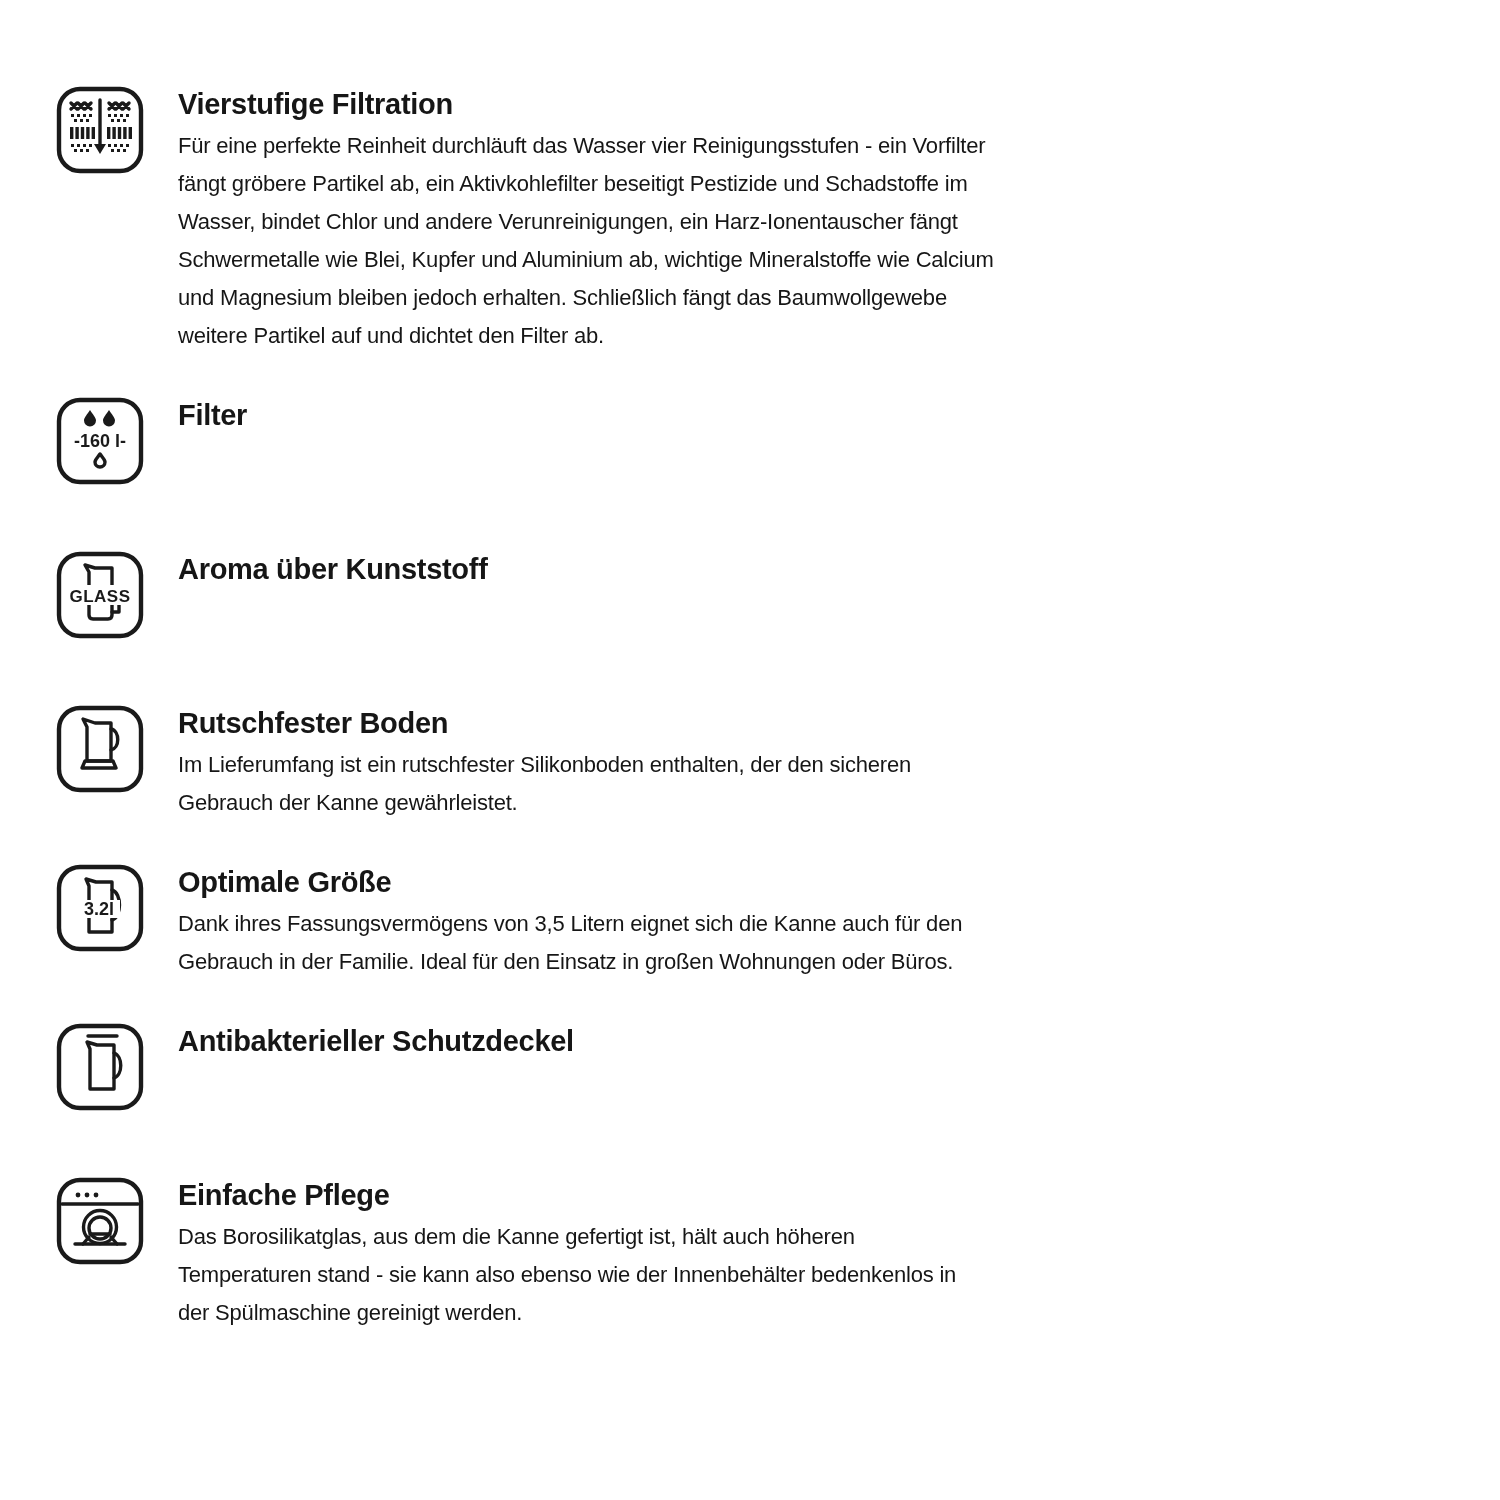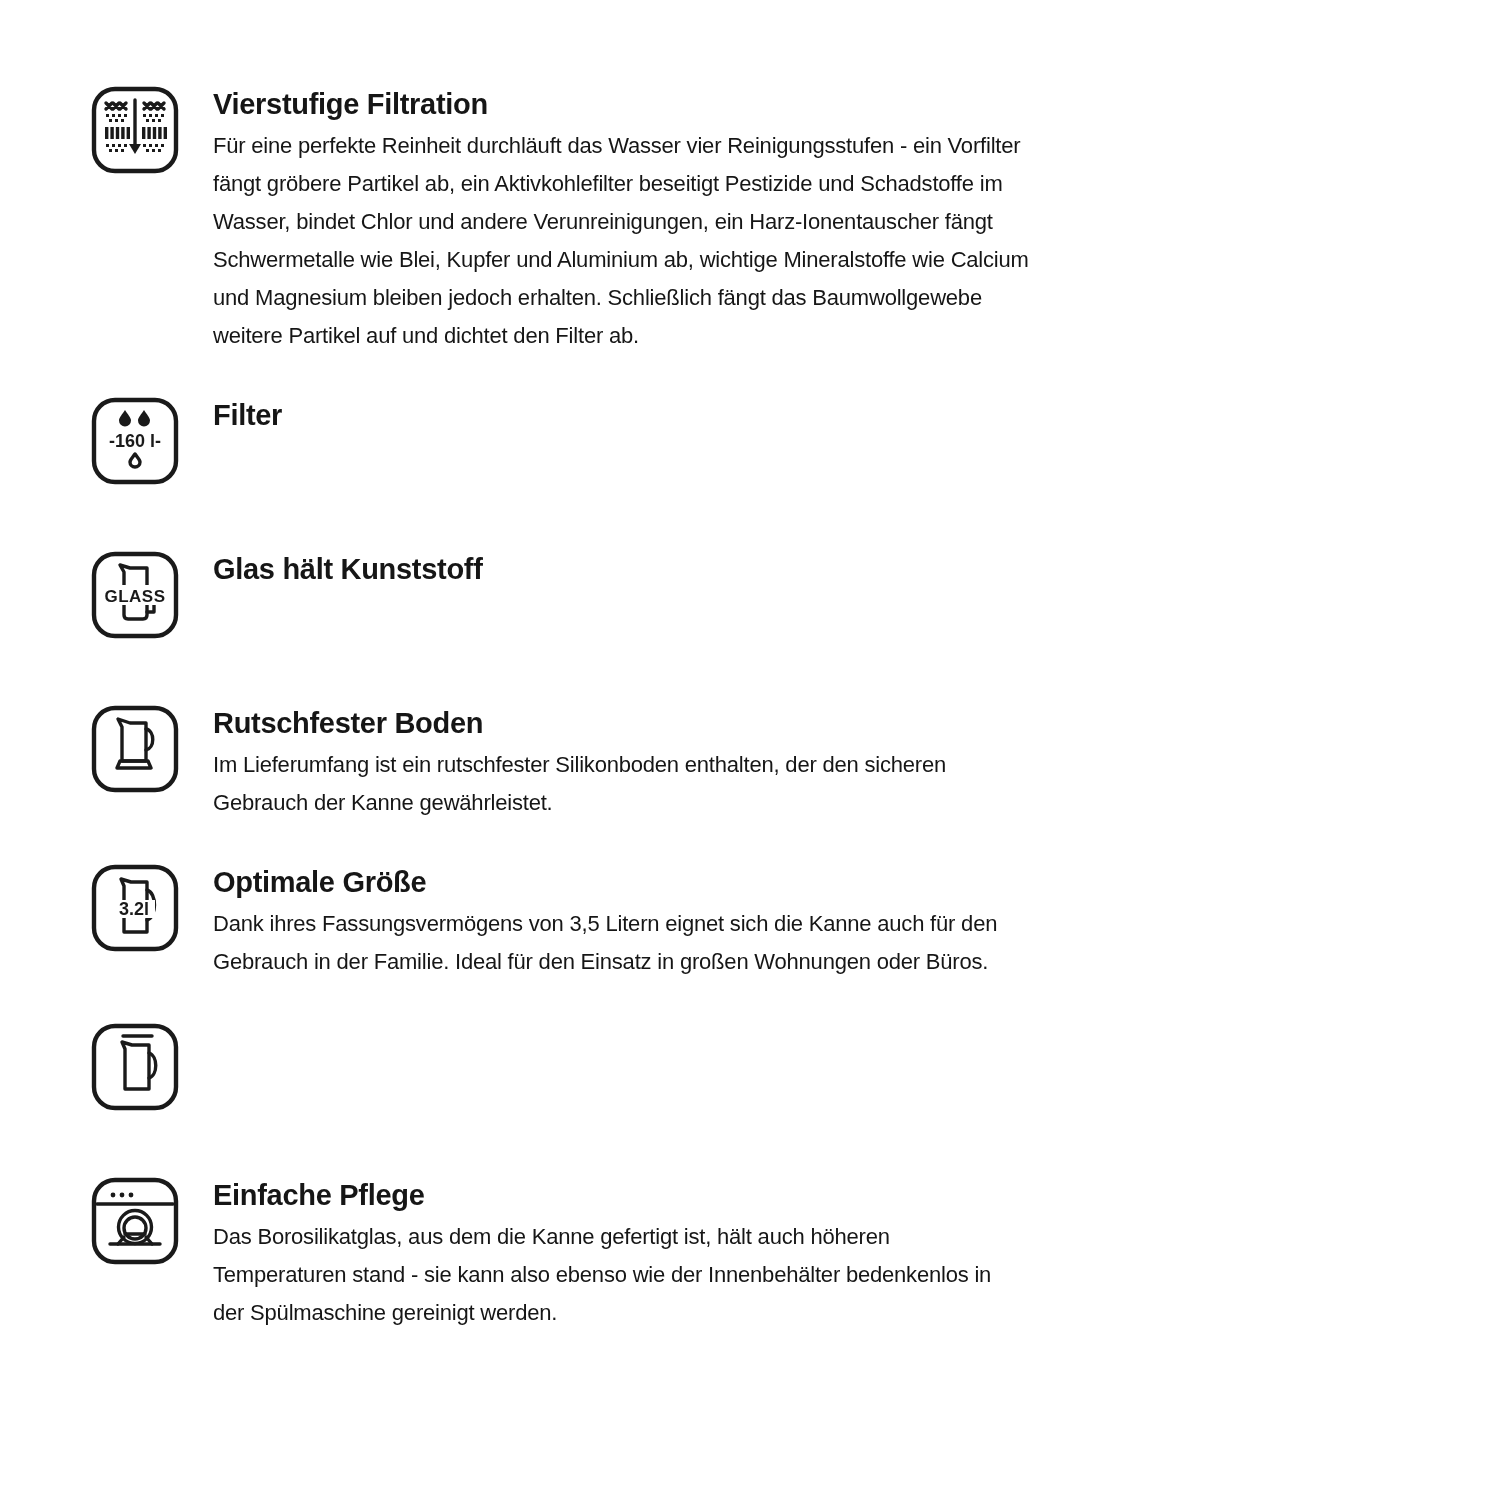--- a/index.html
+++ b/index.html
@@ -6,21 +6,21 @@
   body {
     width: 1500px;
     height: 1500px;
     background: #ffffff;
     color: #161616;
     font-family: "Liberation Sans", sans-serif;
     overflow: hidden;
   }
   .container {
     box-sizing: border-box;
-    padding: 86px 55px 0 91px;
+    padding: 86px 55px 0 56px;
   }
   .feature {
     display: flex;
     align-items: flex-start;
     gap: 34px;
     margin-bottom: 42px;
   }
   .icon-box {
     flex: 0 0 88px;
     width: 88px;
@@ -152,21 +152,21 @@
 
         <path class="stroke" d="M33 36 V 21 L 29 14 L 39 17 H 56 V 36"></path>
         <path class="stroke" d="M33 52 V 64 Q 33 68 37 68 H 52 Q 56 68 56 64 V 52"></path>
         <path class="stroke" d="M56 52 H 63 V 61 H 56"></path>
 
         <rect x="8" y="34" width="72" height="20" fill="#ffffff"></rect>
         <text class="icon-label" x="44" y="51" font-size="17" letter-spacing="0.5">GLASS</text>
       </svg>
     </div>
     <div class="feature-text">
-      <h2 class="feature-title">Glas hält Kunststoff</h2>
+      <h2 class="feature-title">Aroma über Kunststoff</h2>
     </div>
   </section>
 
   <section class="feature">
     <div class="icon-box">
       <svg width="88" height="88" viewBox="0 0 88 88">
         <rect class="stroke-box" x="3" y="3" width="82" height="82" rx="21"></rect>
         <path class="stroke" d="M31 56 L 31 22 L 27 14 L 39 18 H 55 V 56 Z"></path>
         <path class="stroke" d="M55 24 C 64 26 64 43 55 45"></path>
         <path class="stroke" d="M29 56 H 57 L 60 63 H 26 Z"></path>
@@ -199,20 +199,21 @@
   <section class="feature">
     <div class="icon-box">
       <svg width="88" height="88" viewBox="0 0 88 88">
         <rect class="stroke-box" x="3" y="3" width="82" height="82" rx="21"></rect>
         <line class="stroke" x1="32" y1="13" x2="61" y2="13"></line>
         <path class="stroke" d="M34 66 V 26 L 31 19 L 41 22 H 58 V 66 Z"></path>
         <path class="stroke" d="M58 30 C 67 33 67 52 58 55"></path>
       </svg>
     </div>
     <div class="feature-text">
+      <h2 class="feature-title">Antibakterieller Schutzdeckel</h2>
     </div>
   </section>
 
   <section class="feature">
     <div class="icon-box">
       <svg width="88" height="88" viewBox="0 0 88 88">
         <rect class="stroke-box" x="3" y="3" width="82" height="82" rx="21"></rect>
         <circle class="fill" cx="22" cy="18" r="2.4"></circle>
         <circle class="fill" cx="31" cy="18" r="2.4"></circle>
         <circle class="fill" cx="40" cy="18" r="2.4"></circle>

